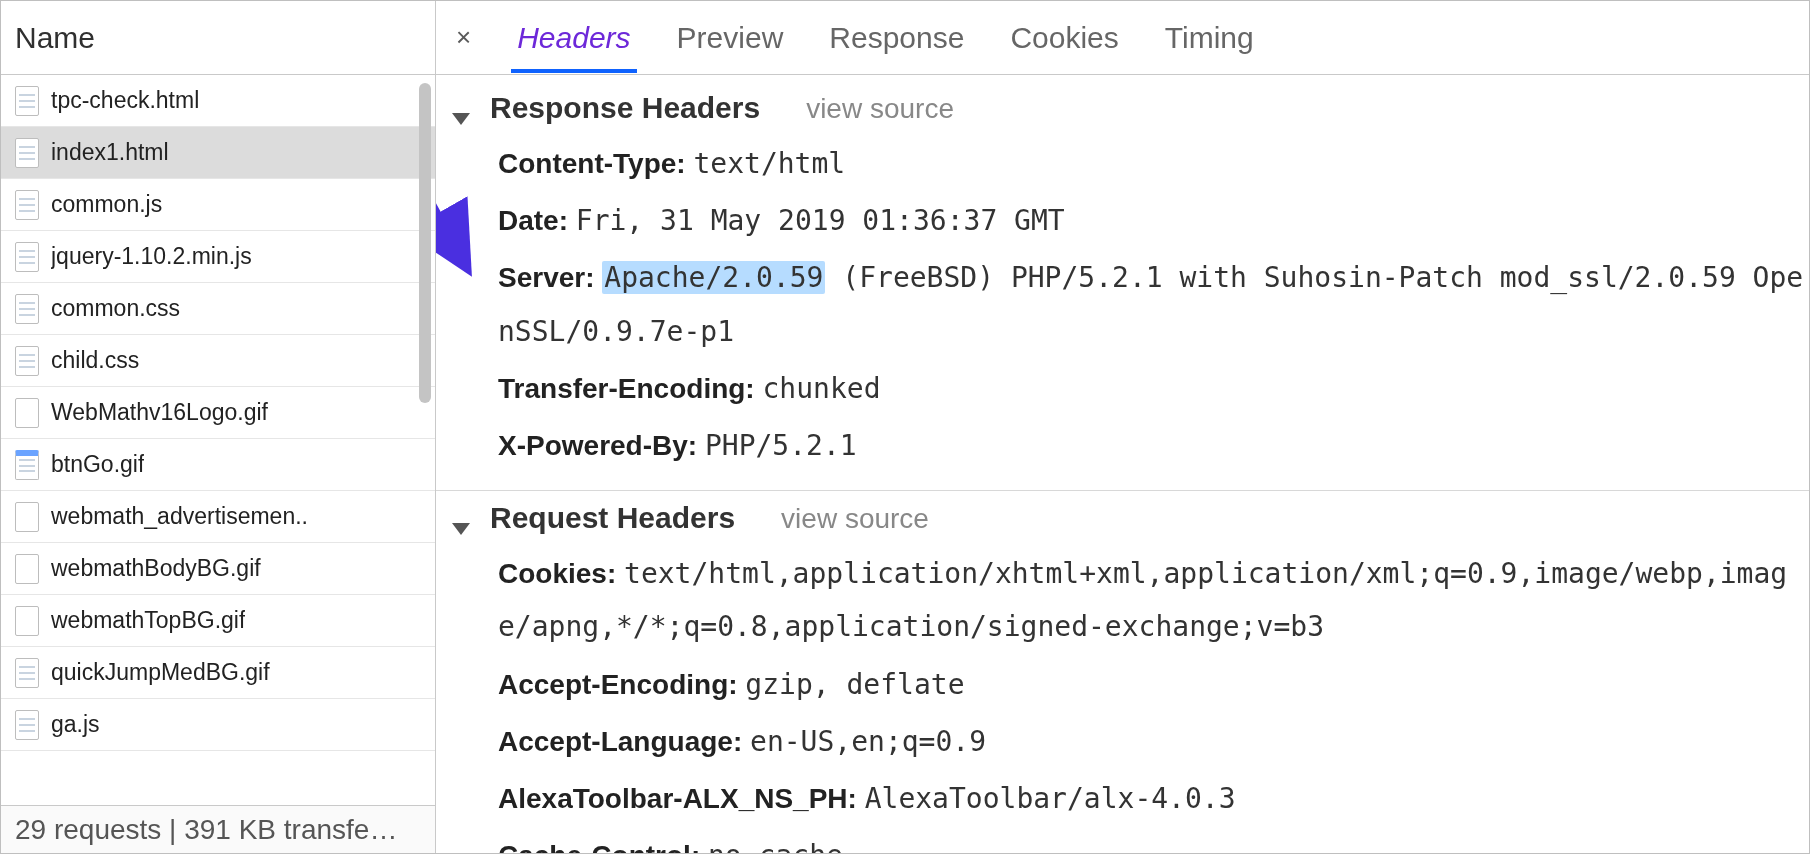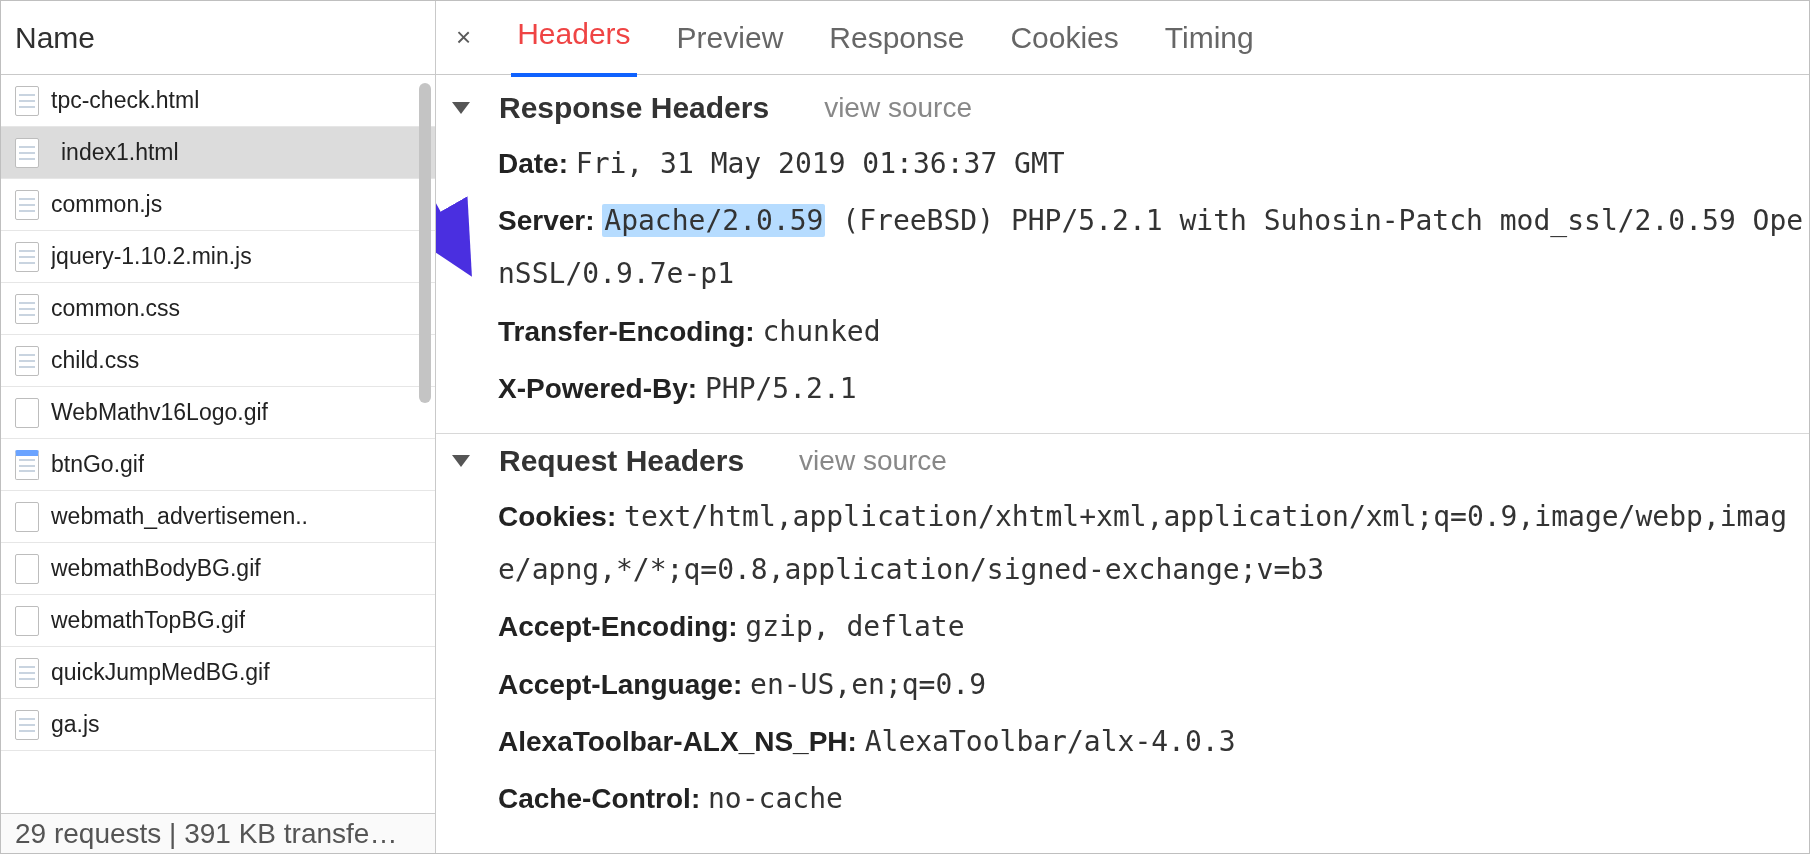--- a/index.html
+++ b/index.html
@@ -2,38 +2,38 @@
 <html><head>
 <meta charset="utf-8">
 <style>
   * { box-sizing: border-box; margin: 0; padding: 0; }
   html, body { width: 1810px; height: 854px; font-family: "Helvetica Neue", Arial, sans-serif; font-size: 26px; color: #222; background: #fff; overflow: hidden; }
   .root { display: flex; height: 100%; border: 1px solid #bfbfbf; }
   .left-pane { width: 435px; display: flex; flex-direction: column; border-right: 1px solid #c9c9c9; position: relative; }
   .name-header { height: 74px; display: flex; align-items: center; padding-left: 14px; border-bottom: 1px solid #c9c9c9; font-weight: 400; color: #303030; font-size: 30px; }
   .file-list { flex: 1; overflow: hidden; position: relative; }
   .file-row { height: 52px; display: flex; align-items: center; padding-left: 14px; border-bottom: 1px solid #e6e6e6; cursor: pointer; white-space: nowrap; overflow: hidden; text-overflow: ellipsis; }
-  .file-row.selected { background: #dcdcdc; gap: 10px; }
+  .file-row.selected { background: #dcdcdc; }
   .file-icon { width: 24px; height: 30px; margin-right: 12px; border: 1px solid #bdbdbd; border-radius: 2px; background: #fff; display: inline-flex; flex-direction: column; justify-content: space-evenly; padding: 3px; flex-shrink: 0; }
   .file-icon .line { height: 2px; background: #c9d4e0; }
   .file-icon.blue-top { border-top: 6px solid #6aa3ff; padding-top: 0; }
   .file-icon.empty .line { opacity: 0; }
   .file-name { color: #222; font-size: 23px; overflow: hidden; text-overflow: ellipsis; white-space: nowrap; }
   .scrollbar-track { position: absolute; right: 0; top: 0; bottom: 0; width: 20px; }
   .scrollbar-thumb { position: absolute; right: 4px; top: 8px; width: 12px; height: 320px; background: #c4c4c4; border-radius: 6px; }
-  .footer { height: 40px; border-top: 1px solid #c9c9c9; display: flex; align-items: center; padding-left: 14px; color: #555; font-size: 28px; white-space: nowrap; overflow: hidden; text-overflow: ellipsis; background: #fafafa; }
+  .footer { height: 48px; border-top: 1px solid #c9c9c9; display: flex; align-items: center; padding-left: 14px; color: #555; font-size: 28px; white-space: nowrap; overflow: hidden; text-overflow: ellipsis; background: #fafafa; }
 
   .right-pane { flex: 1; display: flex; flex-direction: column; overflow: hidden; }
   .tabs-row { height: 74px; border-bottom: 1px solid #c9c9c9; display: flex; align-items: center; padding-left: 14px; gap: 34px; }
   .close-x { font-size: 26px; color: #5a5a5a; padding: 0 6px; cursor: pointer; }
   .tab { color: #666; font-size: 30px; padding: 18px 6px; cursor: pointer; }
-  .tab.active { color: #ef4444; border-bottom: 4px solid #0f62fe; padding-bottom: 22px; }
+  .tab.active { color: #6d28d9; border-bottom: 4px solid #0f62fe; padding-bottom: 14px; font-style: italic; }
 
   .content { flex: 1; overflow: hidden; padding: 10px 0 10px 16px; position: relative; }
-  .section-header { display: flex; align-items: center; gap: 25px; margin: 6px 0 12px 0; }
+  .section-header { display: flex; align-items: flex-end; gap: 16px; margin: 6px 0 12px 0; }
   .disclosure { width: 0; height: 0; border-left: 9px solid transparent; border-right: 9px solid transparent; border-top: 12px solid #555; margin-right: 4px; }
   .section-title { font-weight: 700; color: #333; font-size: 30px; }
   .view-source { color: #888; font-size: 28px; margin-left: 30px; cursor: pointer; }
   .kv-block { padding-left: 46px; line-height: 1.9; font-size: 28px; white-space: normal; word-break: break-all; }
   .kv-line { margin: 4px 0; }
   .key { font-weight: 700; color: #222; }
   .val { font-family: Menlo, Consolas, monospace; color: #333; }
   .val .hi { background: #b6dcff; border-radius: 2px; padding: 0 2px; }
   .divider { border-top: 1px solid #d8d8d8; margin: 18px 0 10px -16px; }
 
@@ -181,20 +181,24 @@
       </svg>
 
       <div class="section-header">
         <span class="disclosure"></span>
         <span class="section-title">Response Headers</span>
         <span class="view-source">view source</span>
       </div>
 
       <div class="kv-block">
         <div class="kv-line">
+          <span class="key">Content-Type:</span>
+          <span class="val">text/html</span>
+        </div>
+        <div class="kv-line">
           <span class="key">Date:</span>
           <span class="val">Fri, 31 May 2019 01:36:37 GMT</span>
         </div>
         <div class="kv-line">
           <span class="key">Server:</span>
           <span class="val"><span class="hi">Apache/2.0.59</span><span> (FreeBSD) PHP/5.2.1 with Suhosin-Patch mod_ssl/2.0.59 OpenSSL/0.9.7e-p1</span></span>
         </div>
         <div class="kv-line">
           <span class="key">Transfer-Encoding:</span>
           <span class="val">chunked</span>

